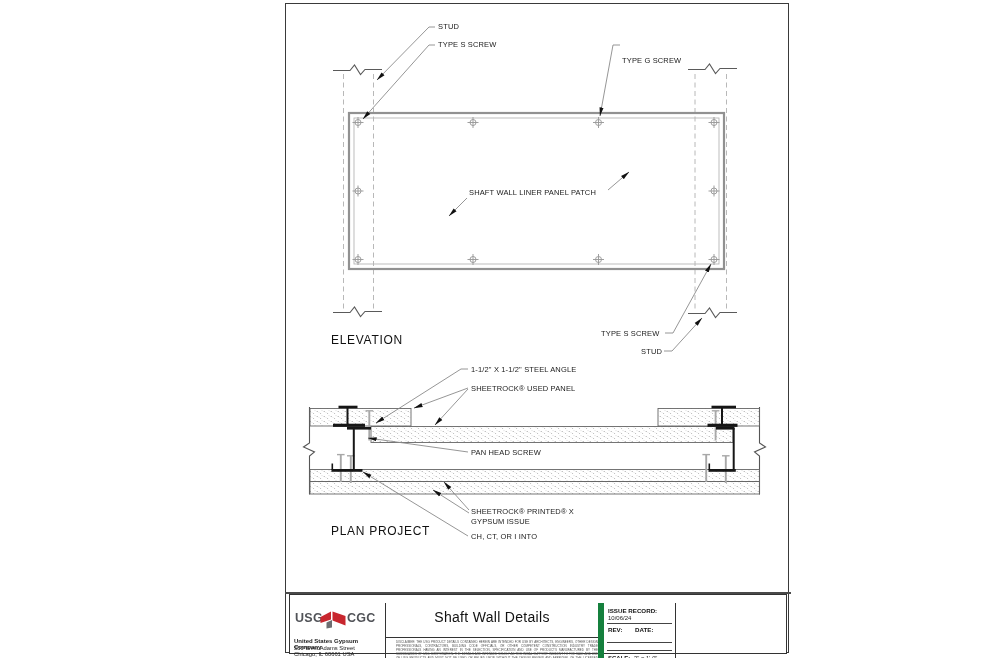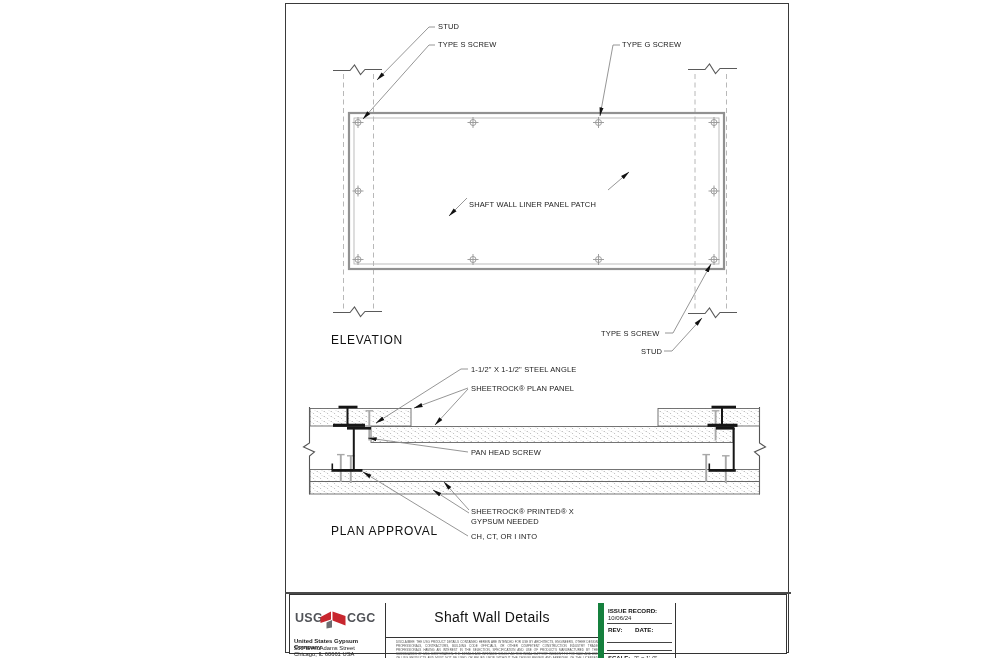--- a/index.html
+++ b/index.html
@@ -196,33 +196,33 @@
       <polyline points="432,389 399,425" marker-end="url(#arr)"></polyline>
       <polyline points="432,452 332,438" marker-end="url(#arr)"></polyline>
       <polyline points="433,510 408,482" marker-end="url(#arr)"></polyline>
       <polyline points="433,513 397,490" marker-end="url(#arr)"></polyline>
       <polyline points="432,536 327,472" marker-end="url(#arr)"></polyline>
     </g>
   </svg>
 
   <div class="lbl" style="left:402px;top:21.5px">STUD</div>
   <div class="lbl" style="left:402px;top:40px">TYPE S SCREW</div>
-  <div class="lbl" style="left:586px;top:40px">TYPE G SCREW</div>
-  <div class="lbl" style="left:433px;top:200px">SHAFT WALL LINER PANEL PATCH</div>
+  <div class="lbl" style="left:586px;top:56px">TYPE G SCREW</div>
+  <div class="lbl" style="left:433px;top:188px">SHAFT WALL LINER PANEL PATCH</div>
   <div class="lbl" style="left:565px;top:329px">TYPE S SCREW</div>
   <div class="lbl" style="left:605px;top:347px">STUD</div>
   <div class="lbl cap" style="left:295px;top:335.5px">ELEVATION</div>
 
   <div class="lbl" style="left:435px;top:364.5px">1-1/2" X 1-1/2" STEEL ANGLE</div>
-  <div class="lbl" style="left:435px;top:383.5px">SHEETROCK® PLAN PANEL</div>
+  <div class="lbl" style="left:435px;top:383.5px">SHEETROCK® USED PANEL</div>
   <div class="lbl" style="left:435px;top:447.5px">PAN HEAD SCREW</div>
   <div class="lbl" style="left:435px;top:506.5px">SHEETROCK® PRINTED® X</div>
-  <div class="lbl" style="left:435px;top:516.5px">GYPSUM NEEDED</div>
+  <div class="lbl" style="left:435px;top:516.5px">GYPSUM ISSUE</div>
   <div class="lbl" style="left:435px;top:532px">CH, CT, OR I INTO</div>
-  <div class="lbl cap" style="left:295px;top:526.5px">PLAN APPROVAL</div>
+  <div class="lbl cap" style="left:295px;top:526.5px">PLAN PROJECT</div>
 
   <div class="tb-topline"></div>
   <div class="tblock">
 
     <div class="tb-cell cell-logo">
       <span class="usg-word usg-txt">USG</span>
       <svg class="logo-flag" width="26" height="20" viewBox="0 0 26 20">
         <path d="M0.5,8 L11,2.5 L11,10.5 L0.5,14 Z" fill="#C8262E"></path>
         <path d="M6.5,13.5 L12,11 L12,18.5 L6.5,19.5 Z" fill="#6D6E71"></path>
         <path d="M12.5,2.5 L25.5,7 L25.5,16.5 L12.5,11.5 Z" fill="#C8262E"></path>

